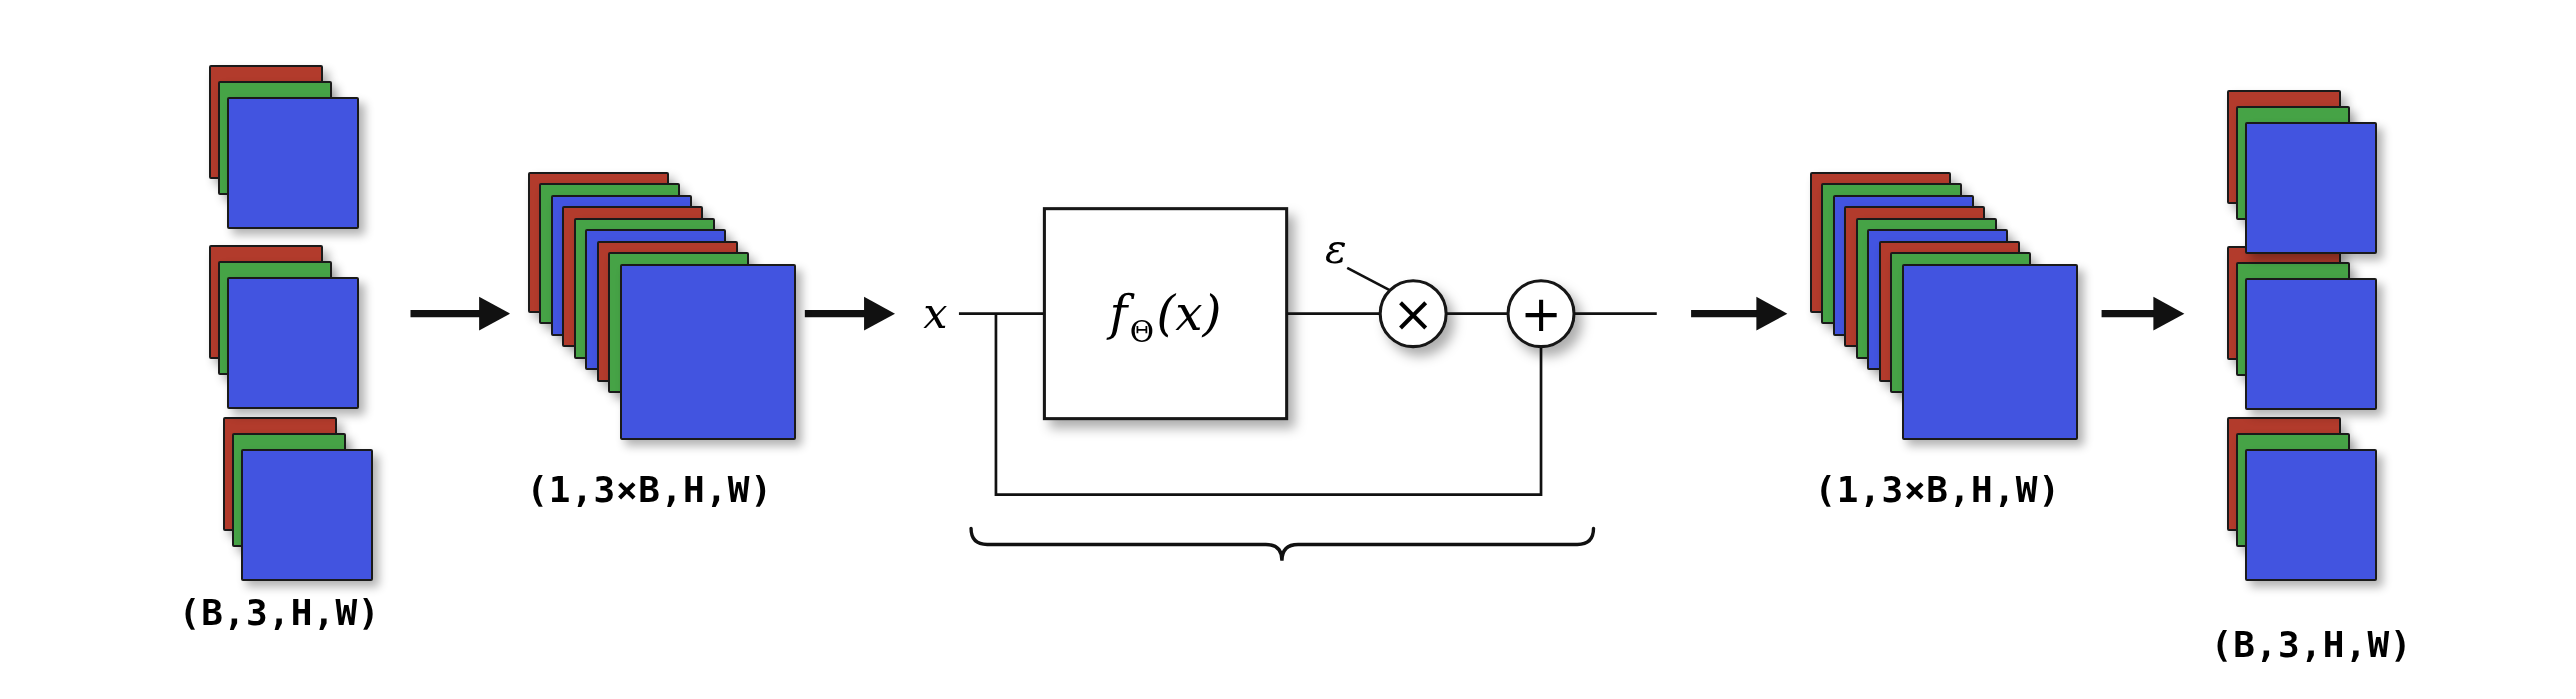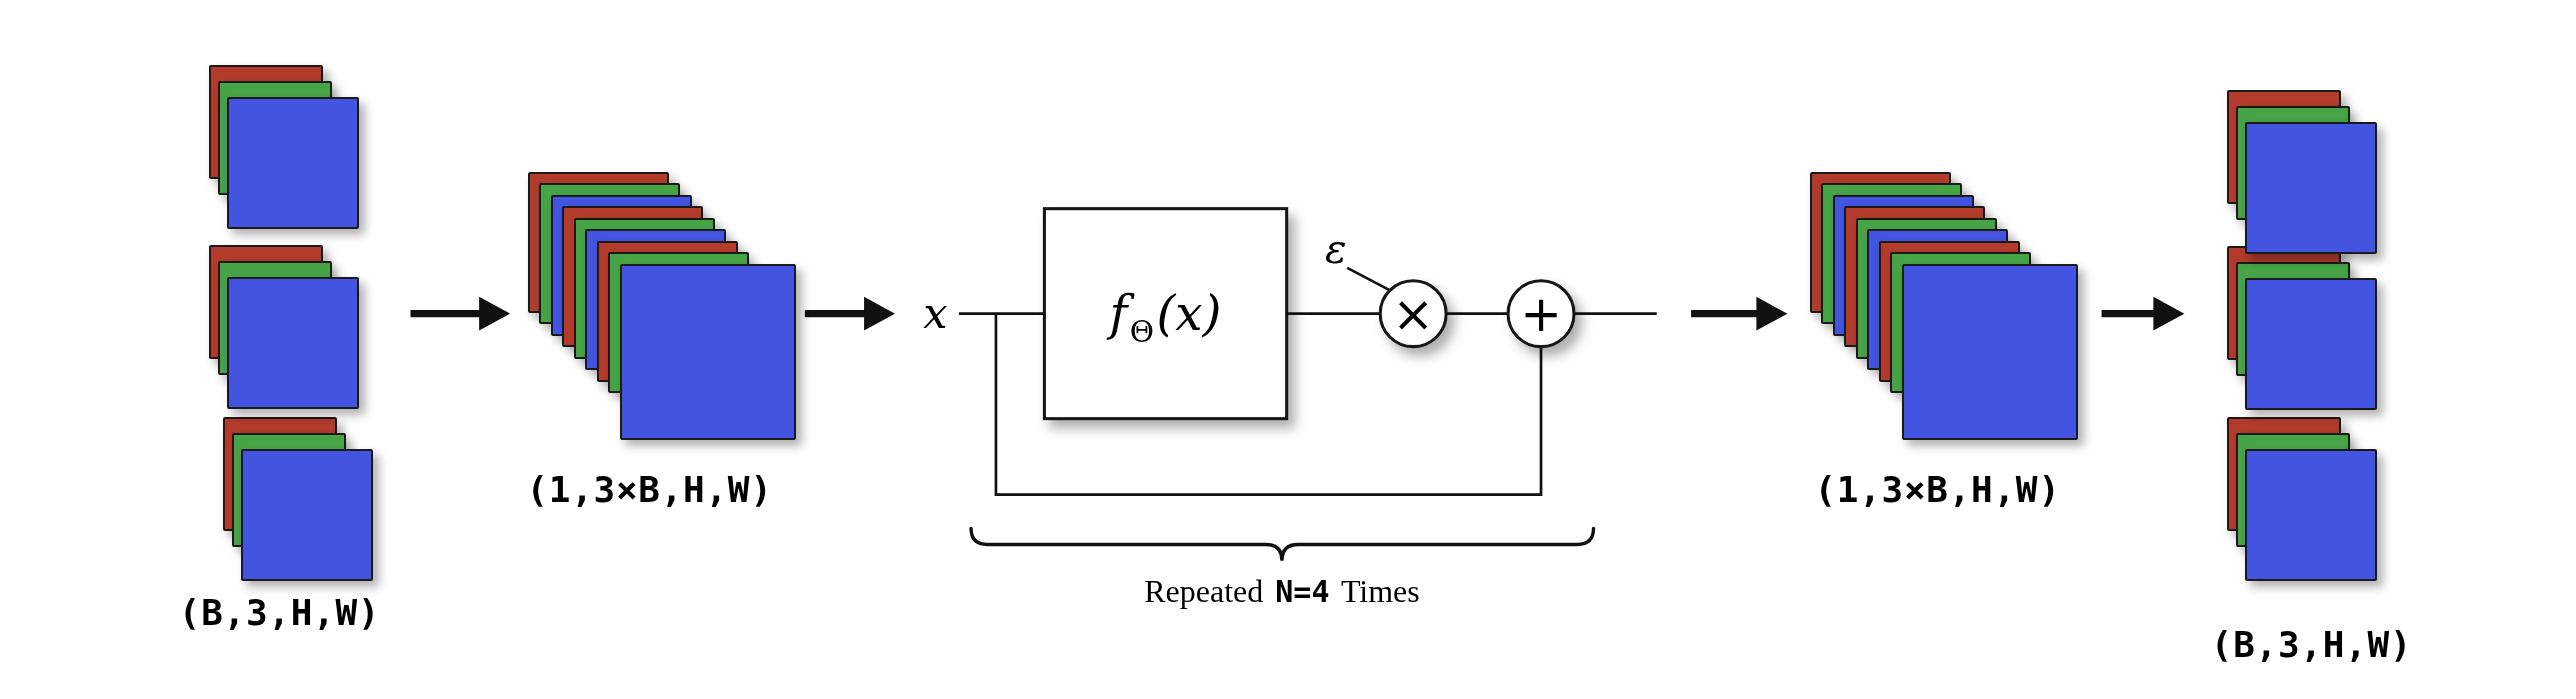--- a/index.html
+++ b/index.html
@@ -108,25 +108,20 @@
       <div class="layer" style="left: 8.7px; top: 16px; width: 114px; height: 114px; background: rgb(70, 163, 70); z-index: 2;"></div>
       <div class="layer" style="left: 17.5px; top: 32px; width: 132px; height: 132px; background: rgb(66, 84, 224); z-index: 3;"></div>
     </div>
   <div class="stack" style="left:2227px; top:417px;">
       <div class="layer" style="left: 0px; top: 0px; width: 114px; height: 114px; background: rgb(178, 59, 44); z-index: 1;"></div>
       <div class="layer" style="left: 8.7px; top: 16px; width: 114px; height: 114px; background: rgb(70, 163, 70); z-index: 2;"></div>
       <div class="layer" style="left: 17.5px; top: 32px; width: 132px; height: 132px; background: rgb(66, 84, 224); z-index: 3;"></div>
     </div>
   <div class="shape-label" style="left:2160px; top:624px; width:303px;">(B,3,H,W)</div>
 
-  <div class="repeat-label" style="left:1080px; top:573px; width:404px;">
-    <span>Repeated</span>
-    <span class="mono">N=4</span>
-    <span>Times</span>
-  </div>
 
   <svg class="overlay" viewBox="0 0 3828 1040" xmlns="http://www.w3.org/2000/svg">
     <defs>
       <filter id="softshadow" x="-40%" y="-40%" width="200%" height="200%">
         <feDropShadow dx="10" dy="12" stdDeviation="9" flood-color="#000000" flood-opacity="0.32"></feDropShadow>
       </filter>
     </defs>
 
     <g>
       <line x1="610" y1="466" x2="714" y2="466" stroke="#111111" stroke-width="11"></line>

